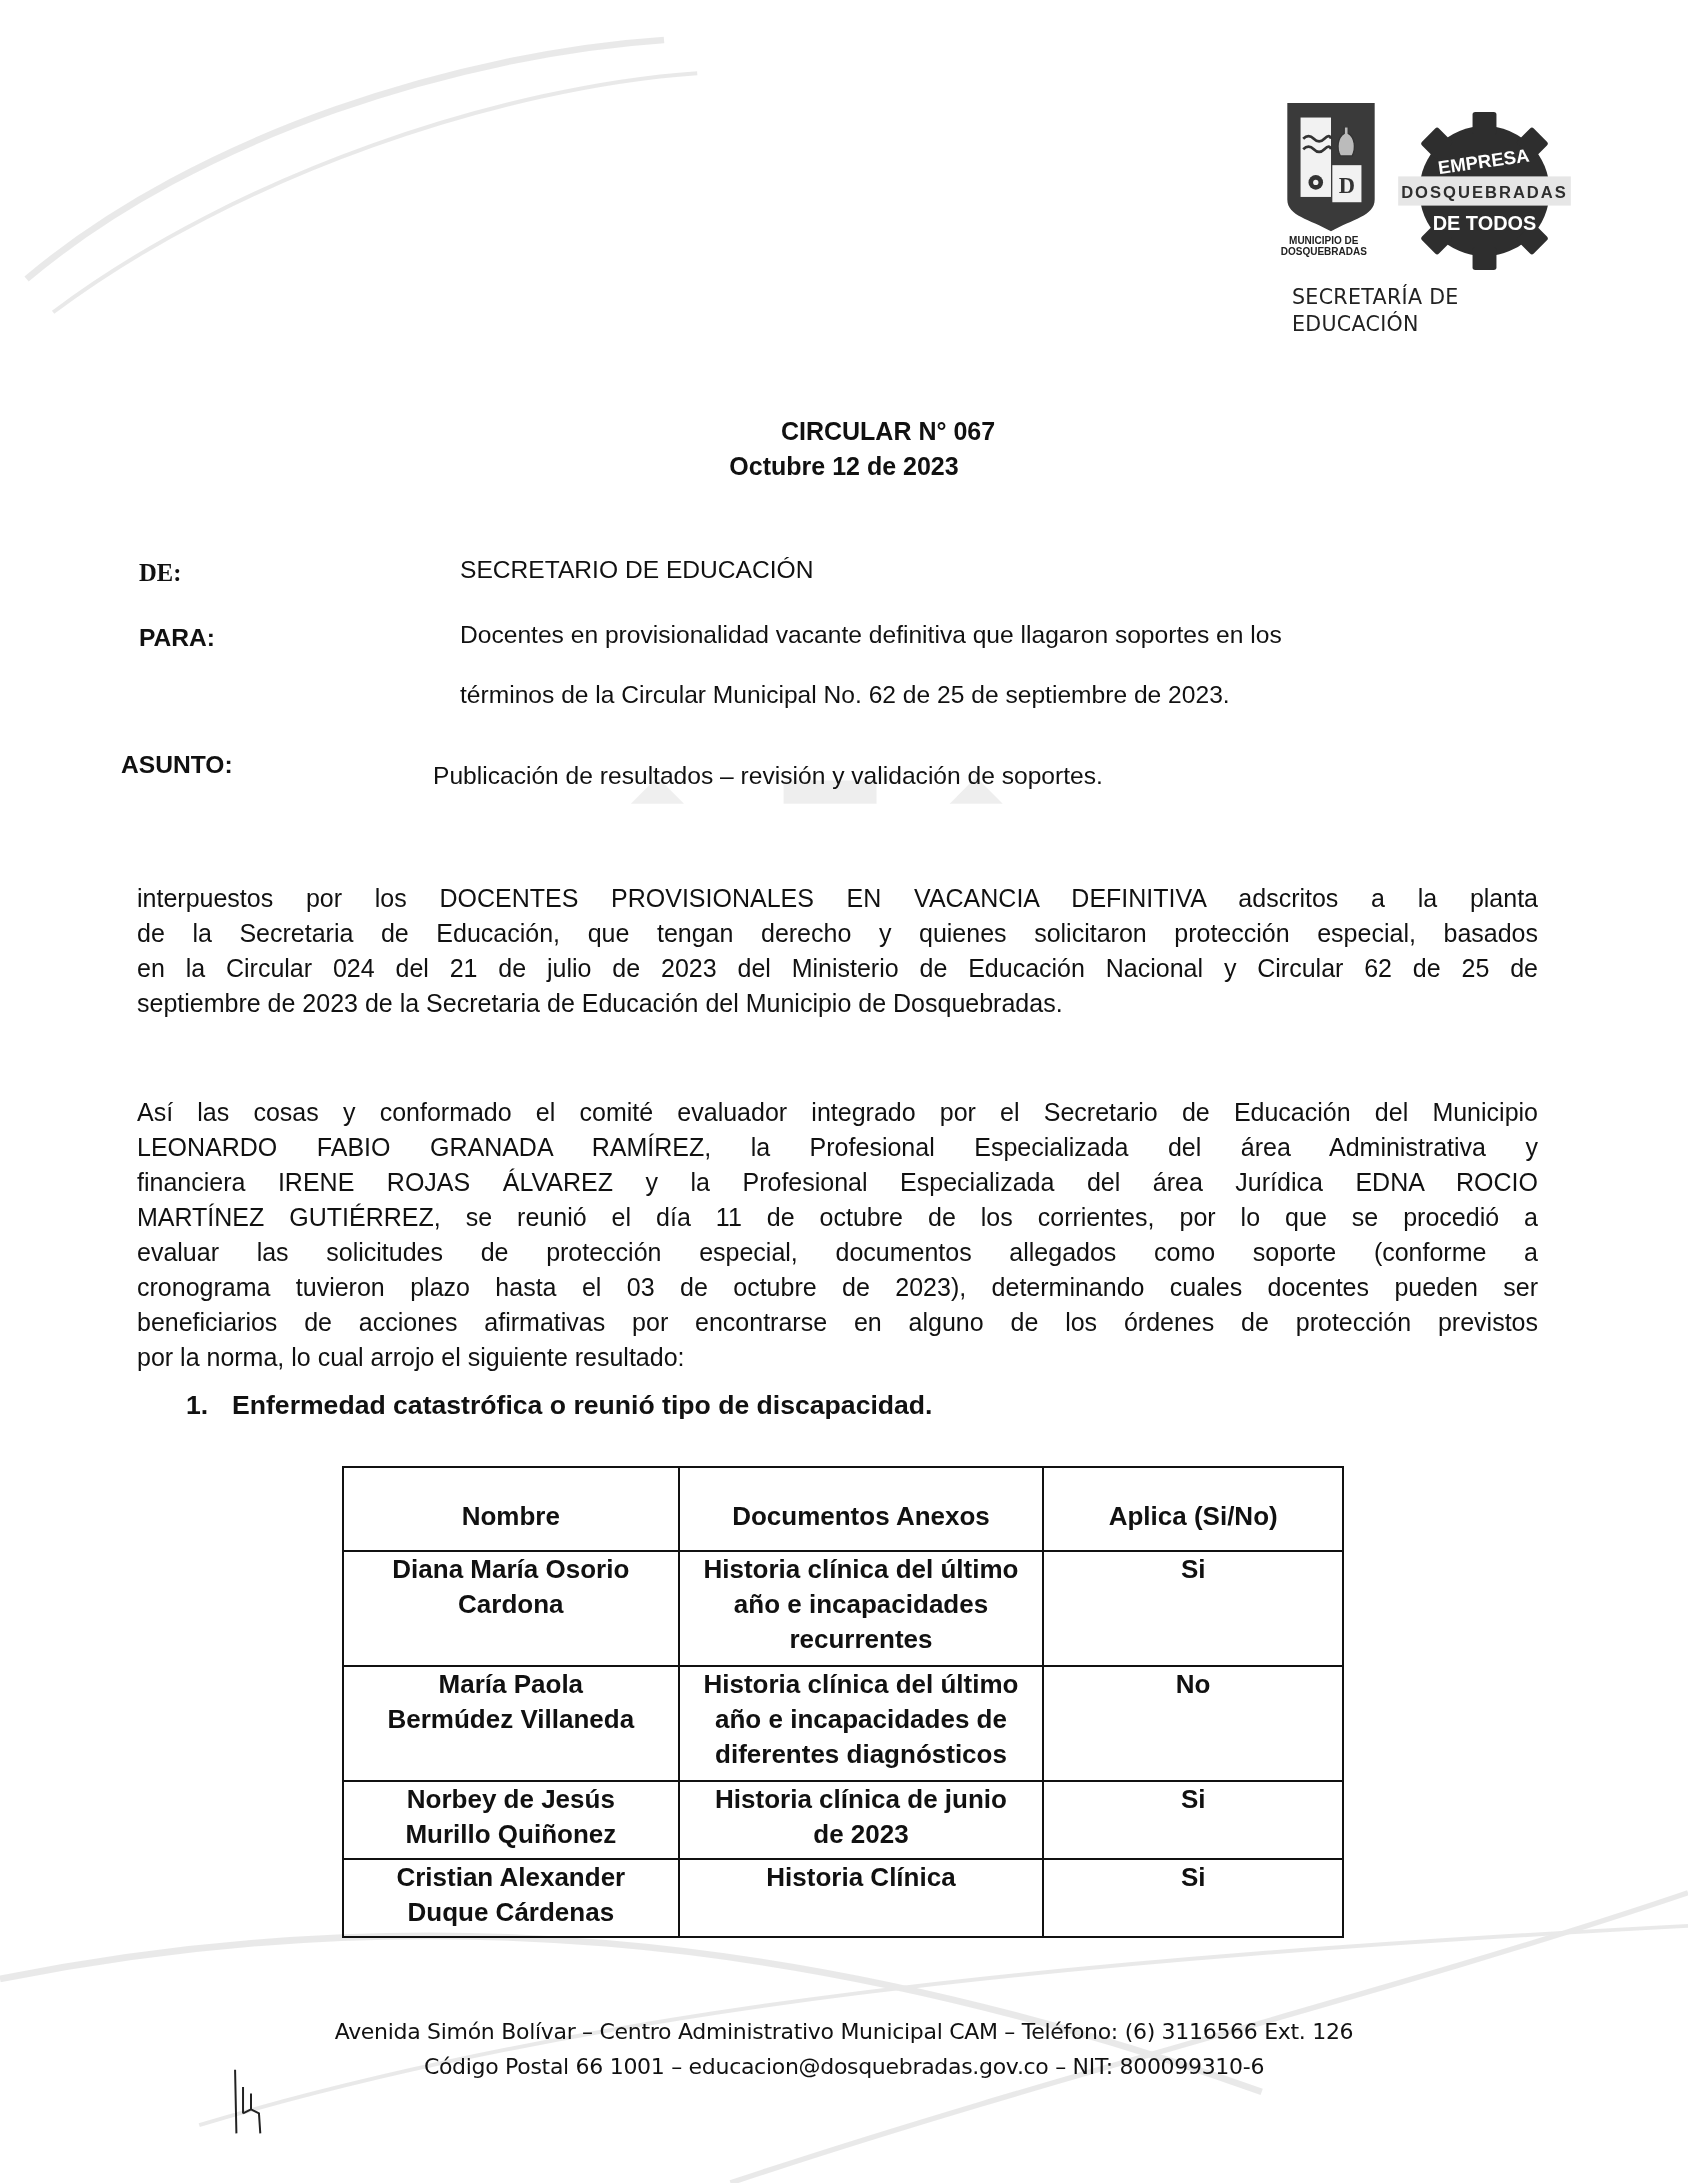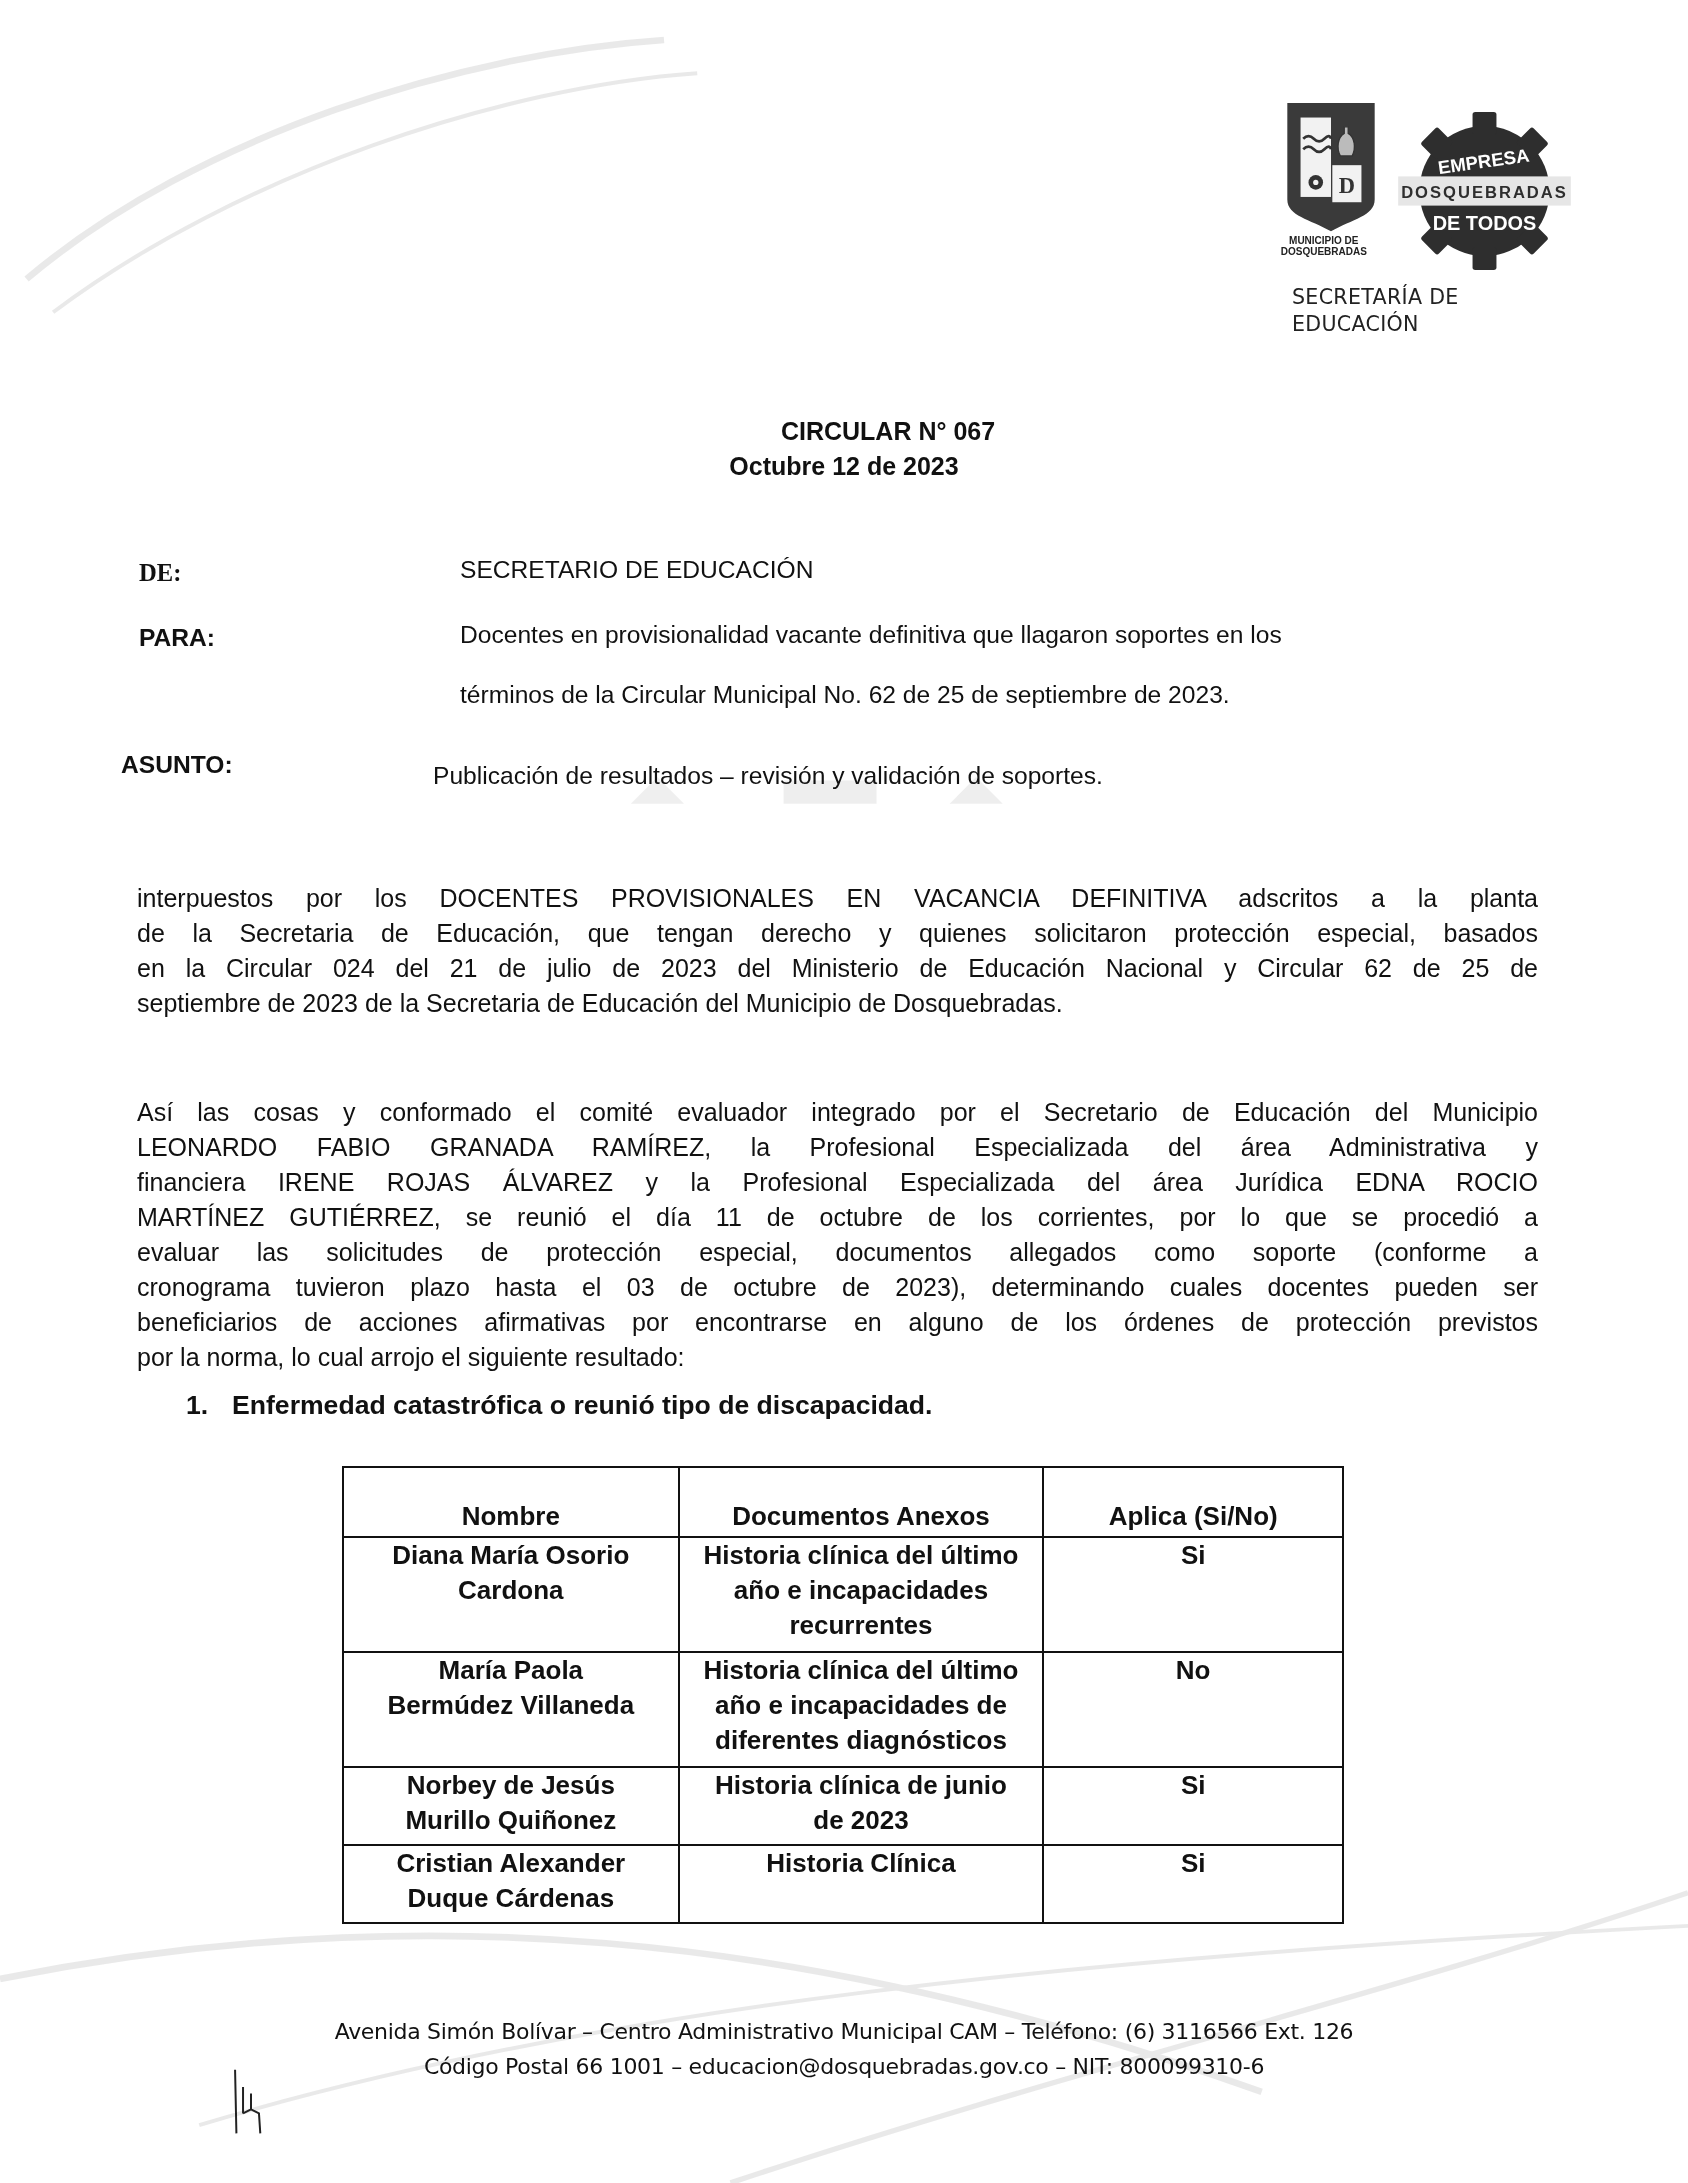--- a/index.html
+++ b/index.html
@@ -32,21 +32,21 @@
   .para { position: absolute; left: 137px; width: 1401px; font-size: 25px; line-height: 35px; text-align: justify; }
   .para .line { display: block; text-align-last: justify; }
   .para .line.last { text-align-last: left; }
 
   .heading { position: absolute; left: 186px; top: 1390px; font-weight: 700; font-size: 26.6px; }
   .heading .num { display: inline-block; width: 46px; }
 
   
   table.results { position: absolute; left: 342px; top: 1466px; width: 1002px; border-collapse: collapse; font-size: 26px; line-height: 35px; }
   table.results th, table.results td { border: 2px solid #111; text-align: center; vertical-align: top; padding: 0 6.6px; font-weight: bold; }
-  table.results th { font-weight: 700; height: 66px; vertical-align: bottom; padding-bottom: 2px; }
+  table.results th { font-weight: 700; height: 66px; vertical-align: bottom; padding-bottom: 16px; }
   table.results col.c1 { width: 336px; }
   table.results col.c2 { width: 365px; }
   table.results col.c3 { width: 300px; }
   table.results tr.r1 td { height: 113px; }
   table.results tr.r2 td { height: 113px; }
   table.results tr.r3 td { height: 76px; }
   table.results tr.r4 td { height: 76px; }
 
   
   .footer { position: absolute; left: 0; width: 1688px; text-align: center; font-family: "DejaVu Sans", sans-serif; font-size: 22px; color: #111; }

